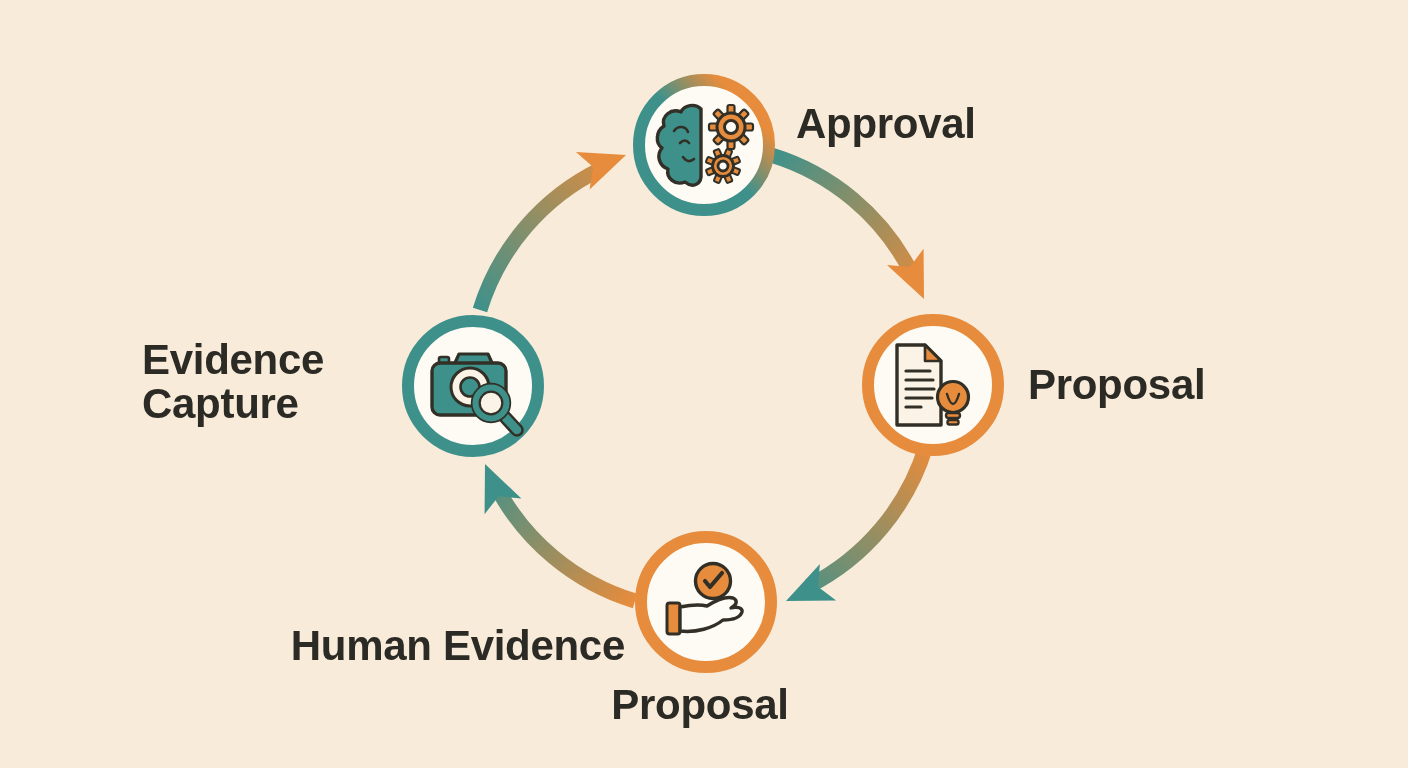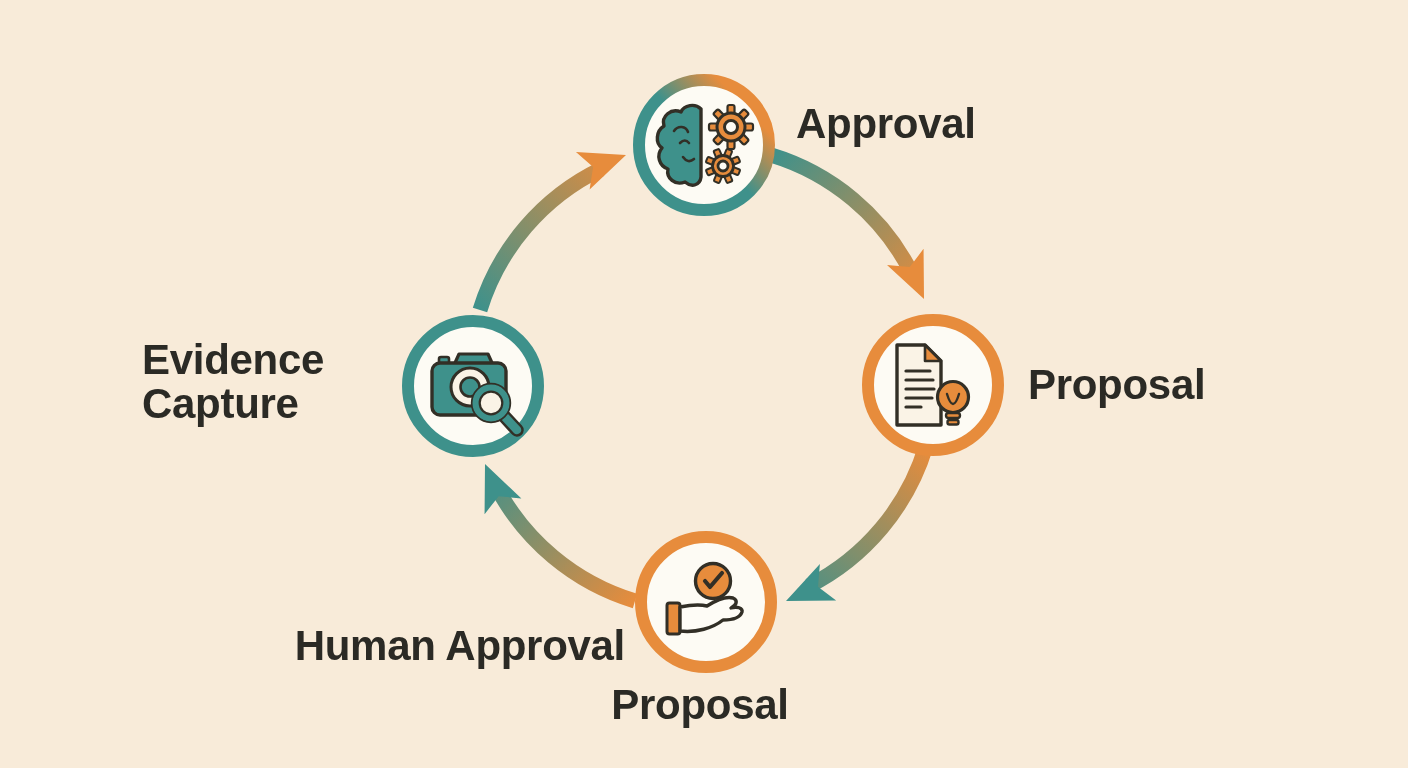--- a/index.html
+++ b/index.html
@@ -156,17 +156,17 @@
       </g>
     </g>
   </svg>
 
   <div class="label" style="left:796px; top:102px;">Approval</div>
 
   <div class="label" style="left:1028px; top:363px;">Proposal</div>
 
   <div class="label align-right" style="right:1026px; top:338px; width:240px;">Evidence Capture</div>
 
-  <div class="label align-right" style="right:783px; top:624px; white-space:nowrap;">Human Approval</div>
+  <div class="label align-right" style="right:783px; top:624px; white-space:nowrap;">Human Evidence</div>
 
   <div class="label align-center" style="left:560px; top:683px; width:280px;">Proposal</div>
 
 </div>
 
 </body></html>

